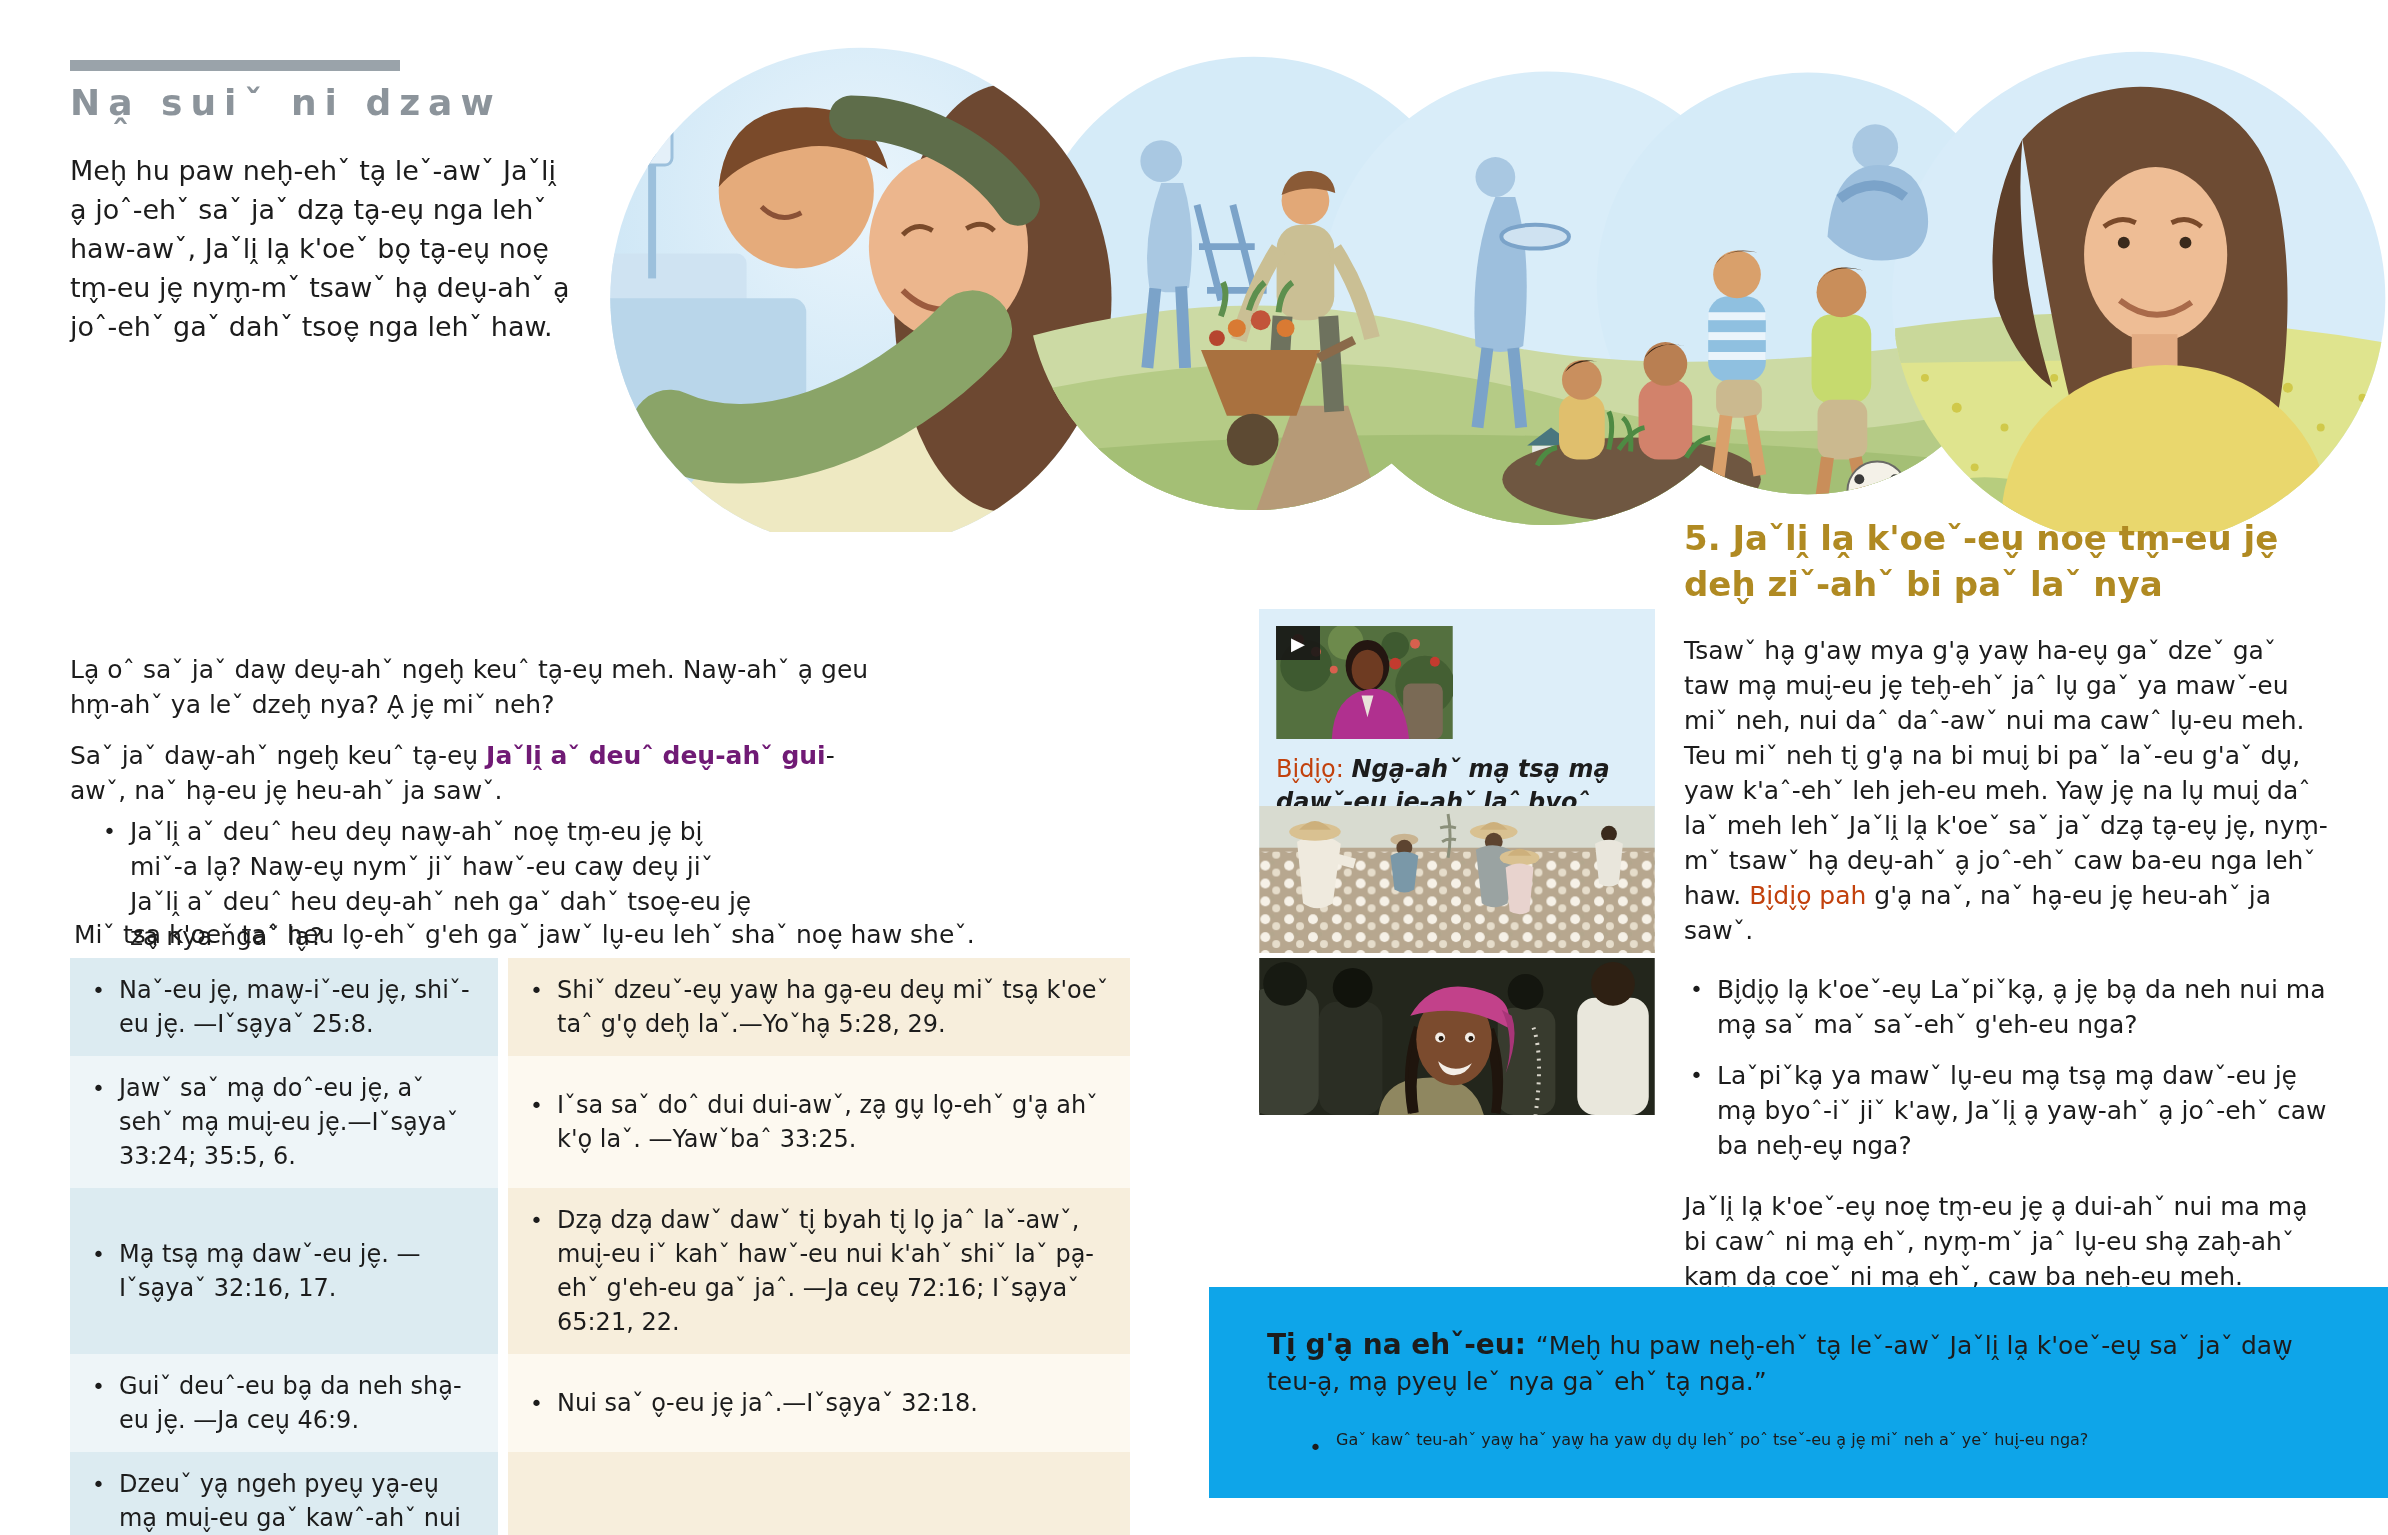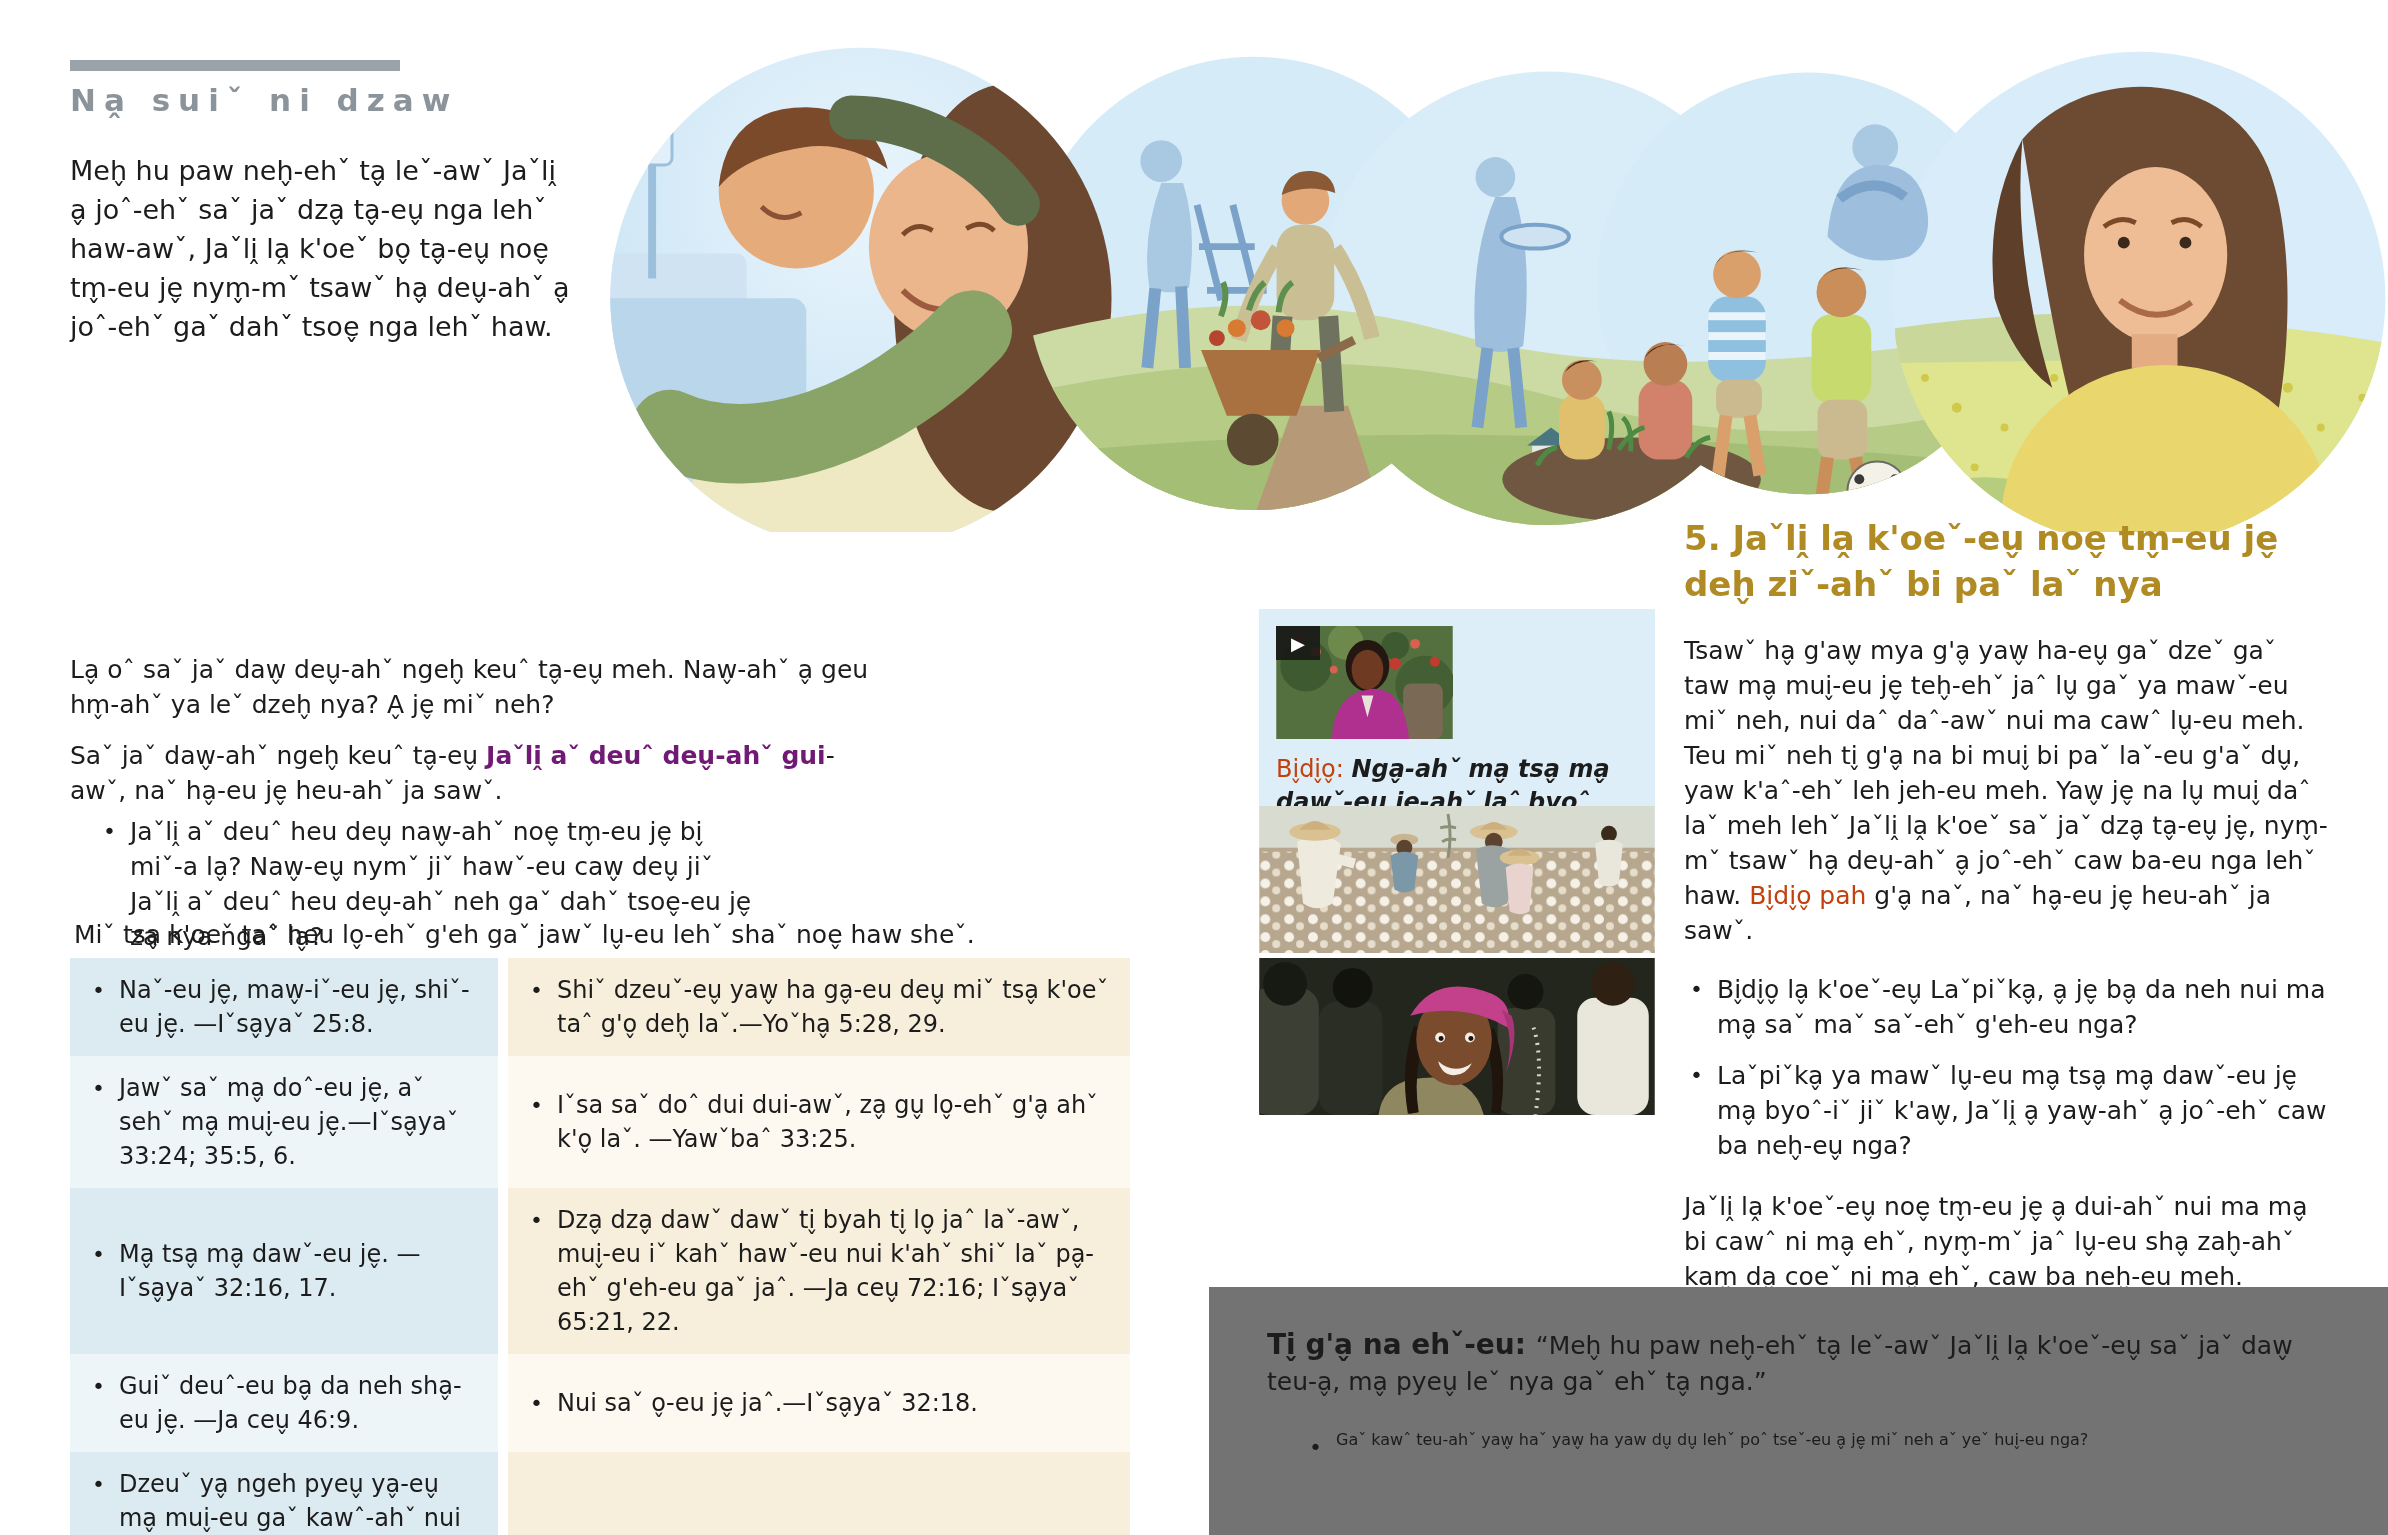--- a/index.html
+++ b/index.html
@@ -2,21 +2,21 @@
 <html><head>
 <meta charset="utf-8">
 <style>
   html,body{margin:0;padding:0;background:#ffffff;}
   .page{position:relative;width:2388px;height:1535px;background:#fff;overflow:hidden;
         font-family:"DejaVu Sans","Liberation Sans",sans-serif;color:#1c1c1c;}
   .abs{position:absolute;}
 
   
   .kicker-bar{left:70px;top:60px;width:330px;height:11px;background:#9aa3aa;}
-  .kicker{left:70px;top:82px;font-size:31px;font-weight:bold;letter-spacing:8px;color:#8c949b;}
+  .kicker{left:70px;top:82px;font-size:36px;font-weight:bold;letter-spacing:8px;color:#8c949b;}
 
   
   .intro{left:70px;top:151px;width:502px;font-size:27px;line-height:39px;}
 
   
   .hero{left:552px;top:0;width:1836px;height:532px;}
 
   
   .gold{color:#b08a22;font-weight:bold;}
   .s4h{left:70px;top:537px;width:1005px;font-size:34px;line-height:46px;}
@@ -57,21 +57,21 @@
   .photo svg{display:block;}
 
   
   .s5col{left:1684px;top:515px;width:645px;}
   .s5h{font-size:34px;line-height:46px;margin:0 0 26px 0;}
   .s5col p{margin:0 0 24px 0;}
   .s5col ul{margin:0 0 26px 0;padding:0 0 0 6px;list-style:none;}
   .s5col li{margin:0 0 16px 0;}
 
   
-  .review{left:1209px;top:1287px;width:1179px;height:249px;background:#737373;box-sizing:border-box;
+  .review{left:1209px;top:1287px;width:1179px;height:211px;background:#0ea5e9;box-sizing:border-box;
           padding:40px 60px 0 58px;}
   .rev-h{font-size:28px;font-weight:bold;}
   .rev-q{font-size:25px;}
   .review p{margin:0;width:1065px;font-size:25px;line-height:36px;}
   .rev-b{margin-top:30px;padding-left:42px;width:1154px;}
 </style>
 </head>
 <body>
 
 <div class="page">

